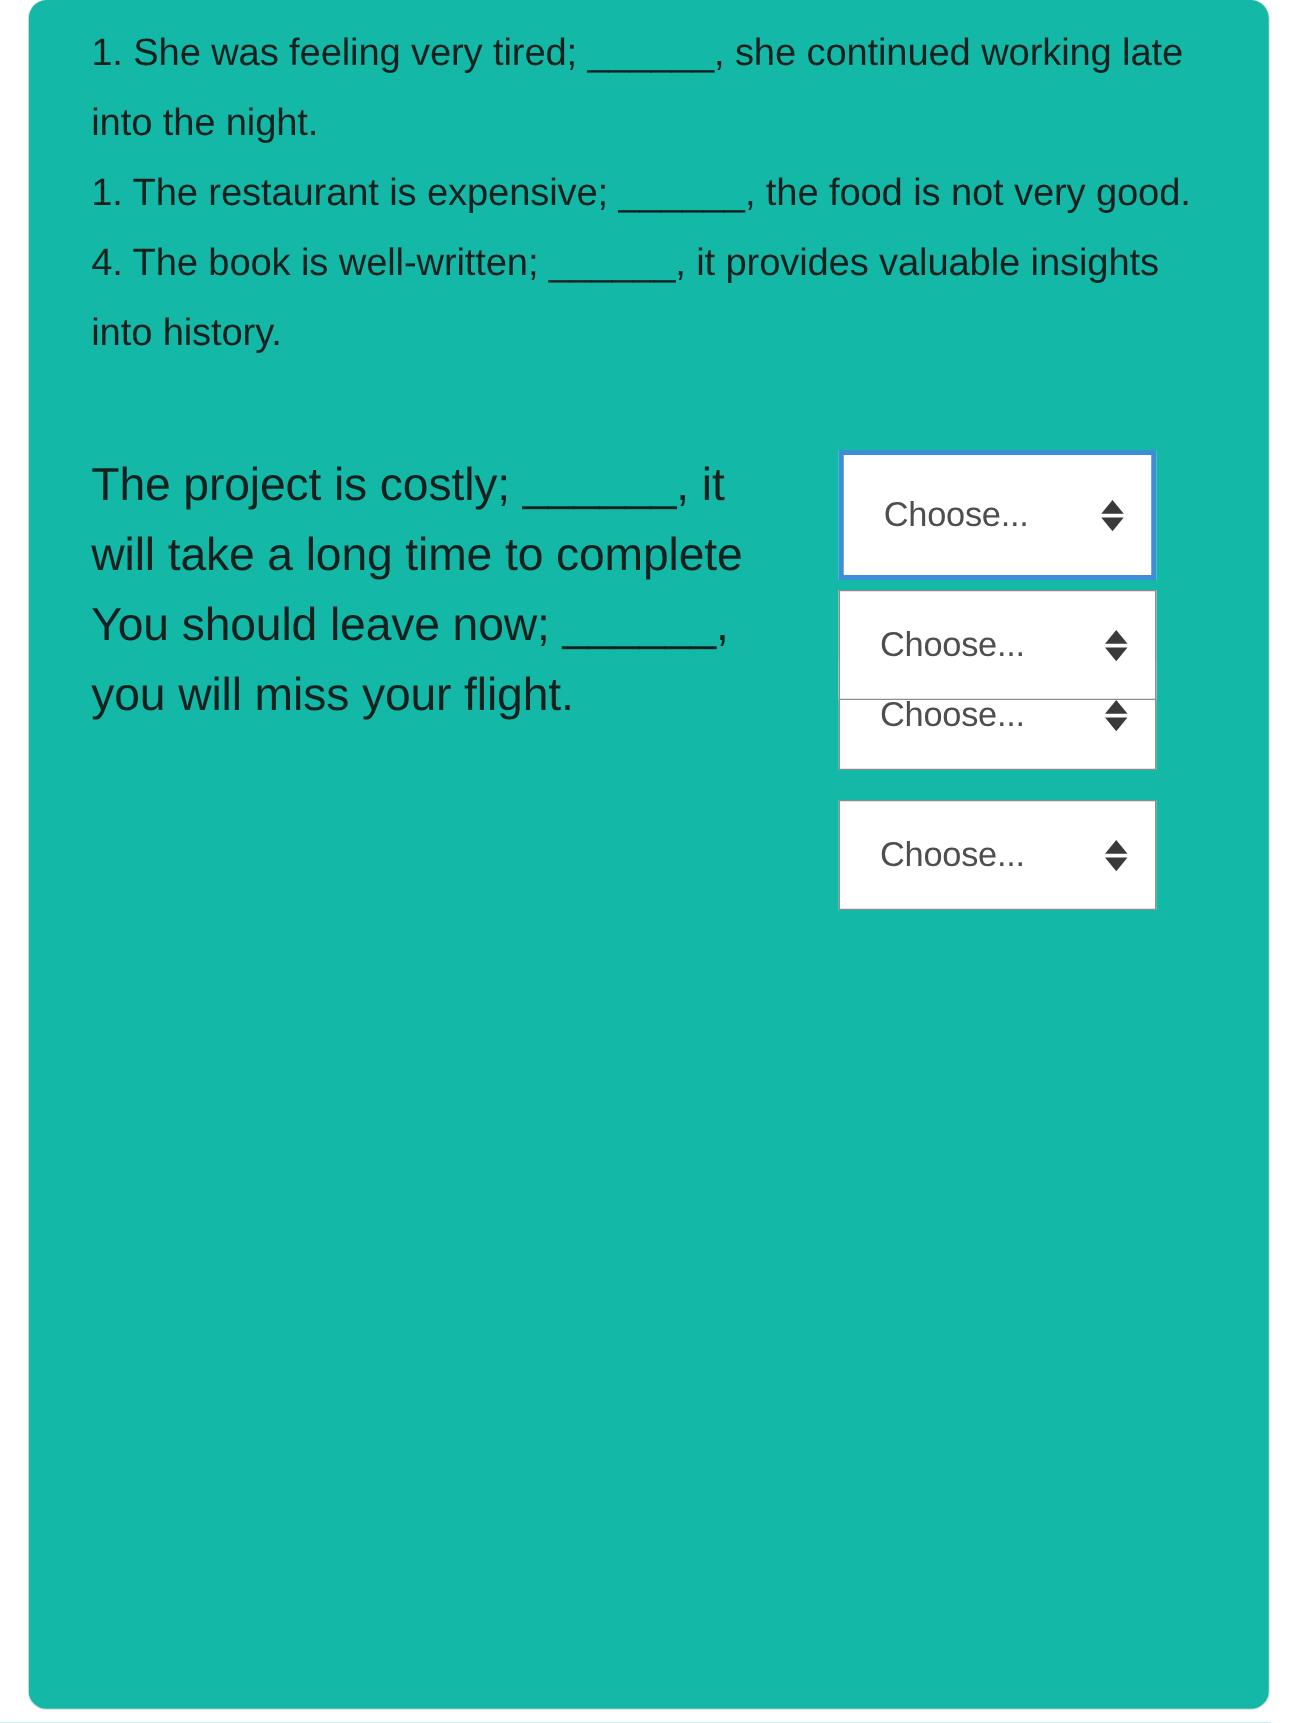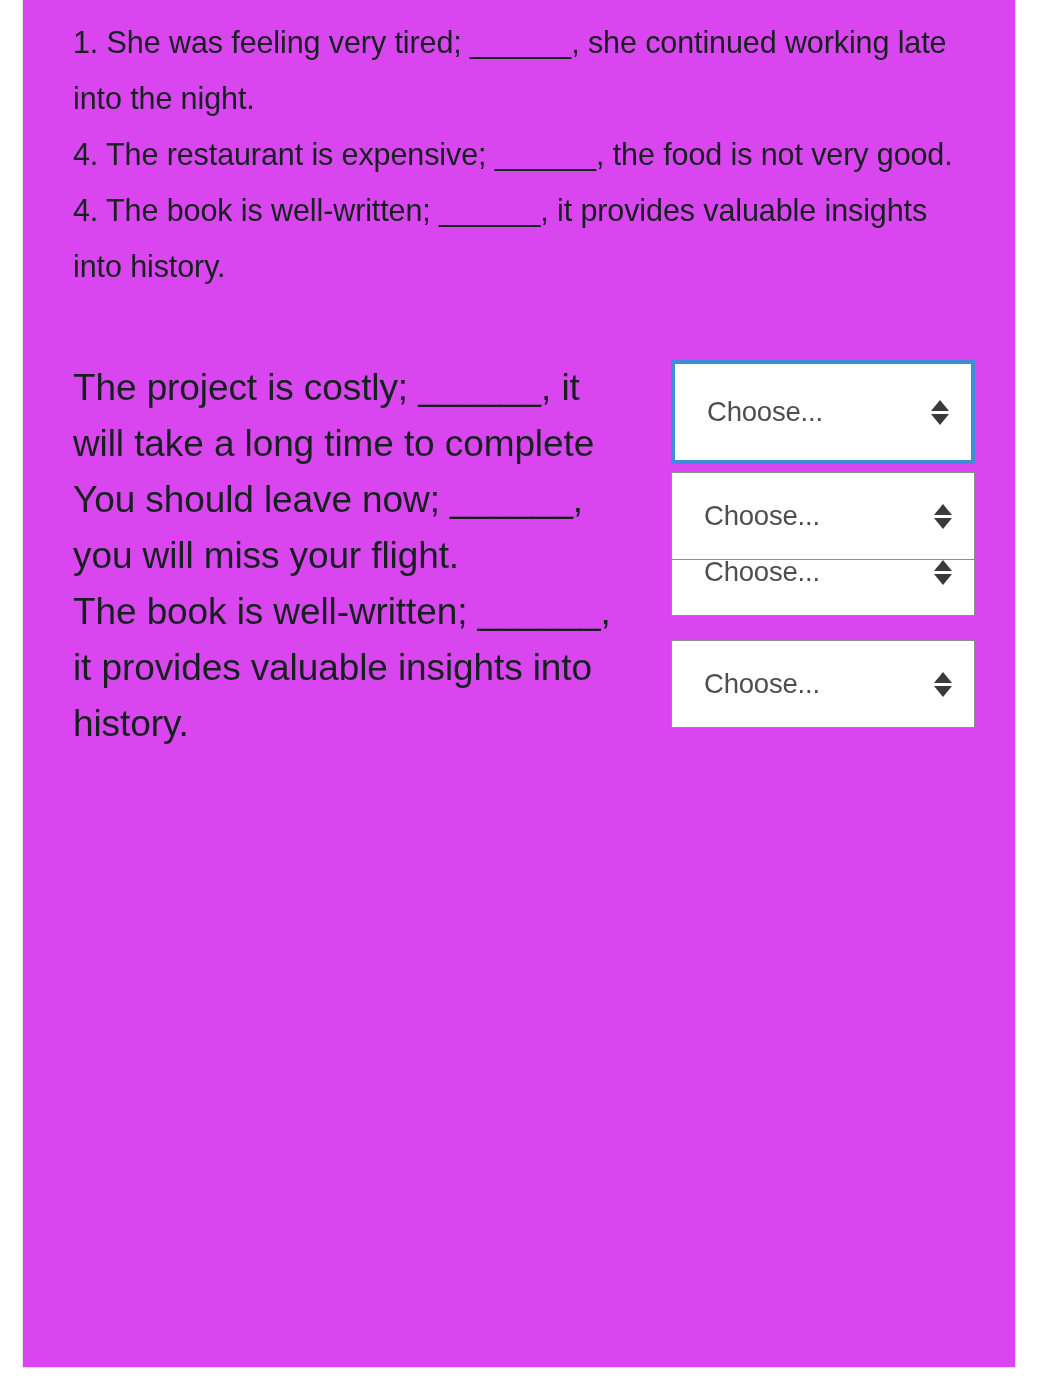--- a/index.html
+++ b/index.html
@@ -17,21 +17,22 @@
   #page {
     position: absolute;
     left: 22px;
     top: 0px;
     width: 994px;
     height: 1368px;
     border-left: 1px solid #e4e4e4;
     border-right: 1px solid #e4e4e4;
     border-bottom: 1px solid #e4e4e4;
     box-sizing: border-box;
-    background: #d946ef;
+    background: #14b8a6;
+    border-radius: 15px;
   }
 
   #content {
     position: absolute;
     left: 50px;
     top: 14px;
     width: 910px;
   }
 
   
@@ -70,21 +71,21 @@
   }
 
   .select-wrap {
     position: absolute;
     left: 598px;
     box-sizing: border-box;
   }
 
   .sel {
     box-sizing: border-box;
-    width: 304px;
+    width: 254px;
     background: #ffffff;
     border: 1px solid #8d8d8d;
     display: flex;
     align-items: center;
     justify-content: space-between;
     padding: 0 22px 0 32px;
     font-size: 27.5px;
     color: #4e4e4e;
     letter-spacing: -0.2px;
     height: 88px;
@@ -135,21 +136,21 @@
   .row-5 .select-wrap { top: 56px; }
 </style>
 </head>
 <body>
 
 <div id="page">
   <div id="content">
 
     <div class="prompt-list">
       <div class="prompt-line">1. She was feeling very tired; ______, she continued working late into the night.</div>
-      <div class="prompt-line">4. The restaurant is expensive; ______, the food is not very good.</div>
+      <div class="prompt-line">1. The restaurant is expensive; ______, the food is not very good.</div>
       <div class="prompt-line">4. The book is well-written; ______, it provides valuable insights into history.</div>
     </div>
 
     <div class="spacer"></div>
 
     <div class="match-rows">
 
       <div class="match-row row-1">
         <div class="match-text">The project is costly; ______, it will take a long time to complete</div>
         <div class="select-wrap">
@@ -194,21 +195,20 @@
             <span class="sel-label">Choose...</span>
             <span class="arrow-icon">
                 <span class="up"></span>
                 <span class="down"></span>
               </span>
           </div>
         </div>
       </div>
 
       <div class="match-row row-5">
-        <div class="match-text">The book is well-written; ______, it provides valuable insights into history.</div>
         <div class="select-wrap">
           <div class="sel">
             <span class="sel-label">Choose...</span>
             <span class="arrow-icon">
                 <span class="up"></span>
                 <span class="down"></span>
               </span>
           </div>
         </div>
       </div>

